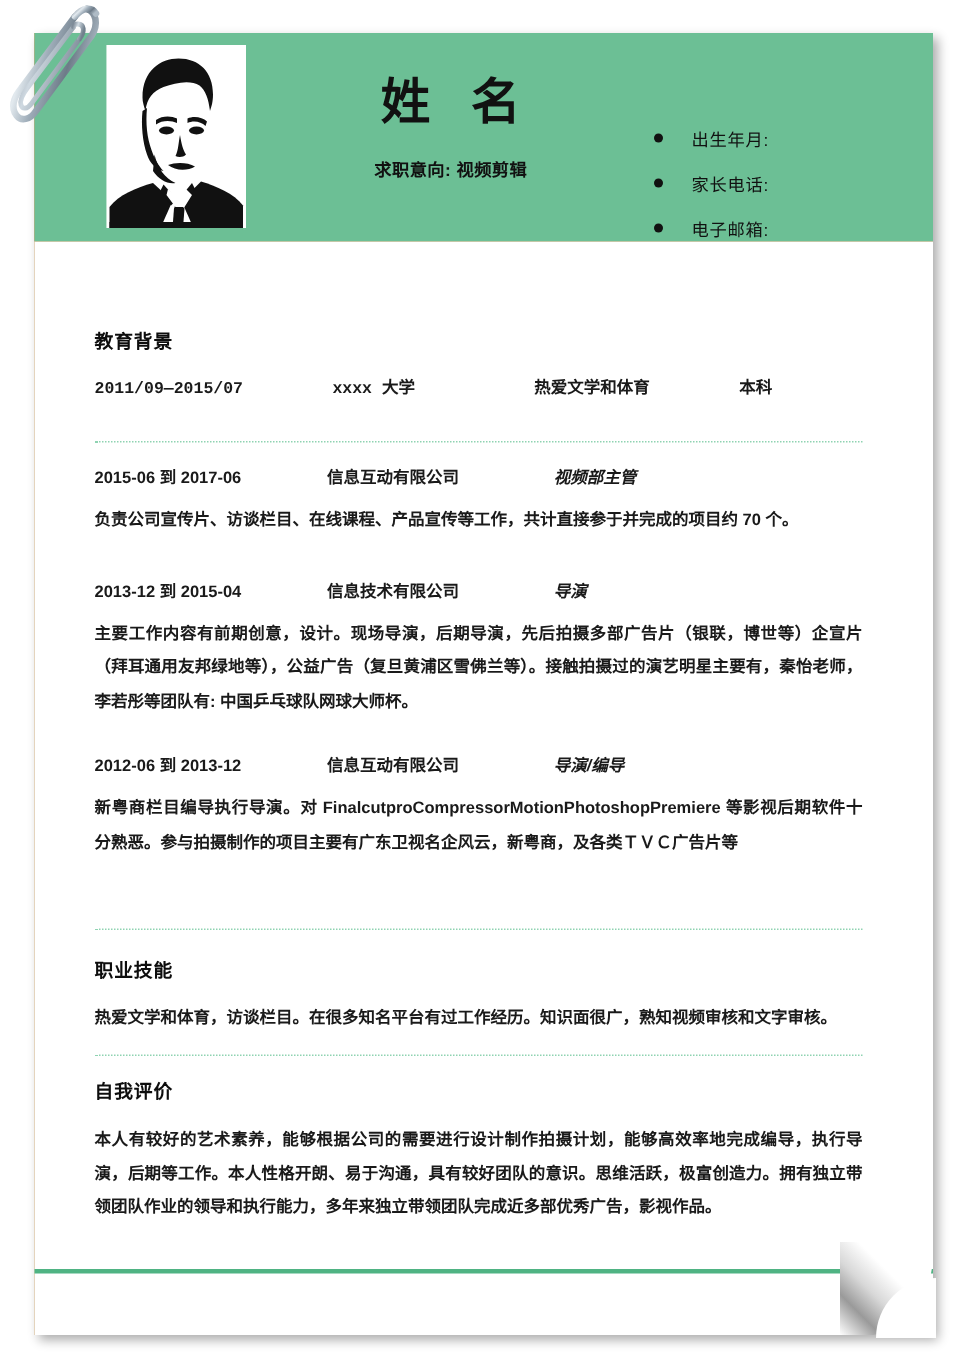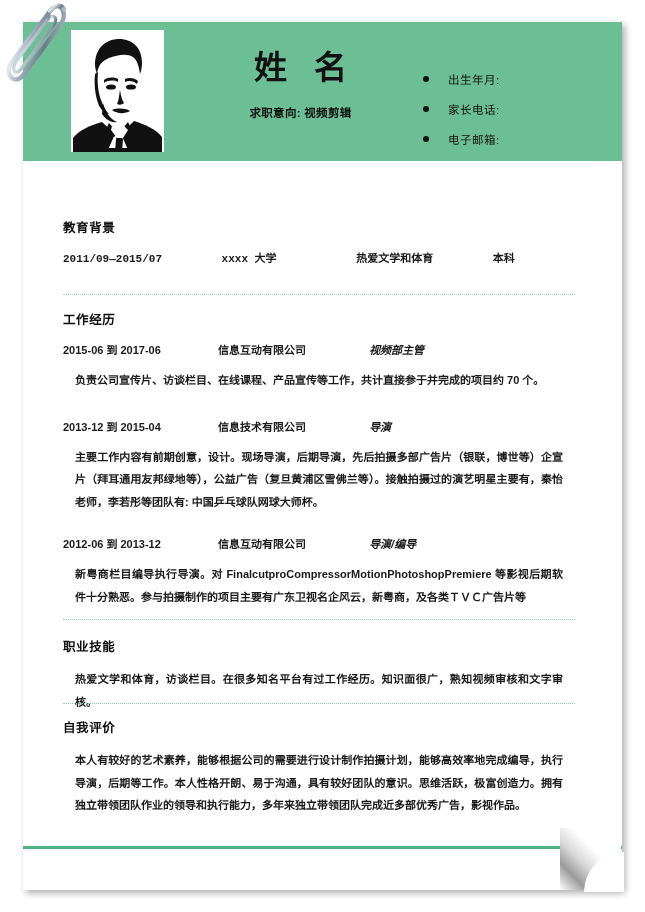--- a/index.html
+++ b/index.html
@@ -64,21 +64,21 @@
     font-size: 11.5px;
     font-weight: bold;
     color: #111111;
     letter-spacing: 0.3px;
   }
 
   #contact-list {
     position: absolute;
     left: 396px;
     top: 38px;
-    margin: 4px;
+    margin: 17px;
     padding: 0;
     list-style: none;
     text-align: center;
   }
   #contact-list li {
     display: flex;
     align-items: center;
     height: 30px;
     font-size: 11.5px;
     color: #111111;
@@ -133,21 +133,21 @@
   .edu-row .e-school { display:inline-block; width: 128px; }
   .edu-row .e-major  { display:inline-block; width: 130px; }
   .edu-row .e-degree { display:inline-block; }
 
   .body-text {
     font-size: 11px;
     color: #1a1a1a;
     font-weight: bold;
     line-height: 2.05;
     text-align: justify;
-    margin: 12px;
+    margin: 0;
   }
 
   .job-entry { margin-bottom: 18px; }
 
   .divider {
     position: absolute;
     left: 40px;
     width: 512px;
     height: 0;
     border-top: 1px dotted #8fd3b2;
@@ -269,21 +269,20 @@
         <span class="e-date">2011/09—2015/07</span>
         <span class="e-school">xxxx 大学</span>
         <span class="e-major">热爱文学和体育</span>
         <span class="e-degree">本科</span>
       </div>
     </div>
 
     <div class="divider" style="top:133px;"></div>
 
     <div class="section" style="top:148px;">
-      <div class="section-title">工作经历</div>
 
       <div class="job-entry">
         <div class="meta-row">
           <span class="col-date">2015-06 到 2017-06</span>
           <span class="col-org">信息互动有限公司</span>
           <span class="col-extra">视频部主管</span>
         </div>
         <p class="body-text">负责公司宣传片、访谈栏目、在线课程、产品宣传等工作，共计直接参于并完成的项目约 70 个。</p>
       </div>
 

